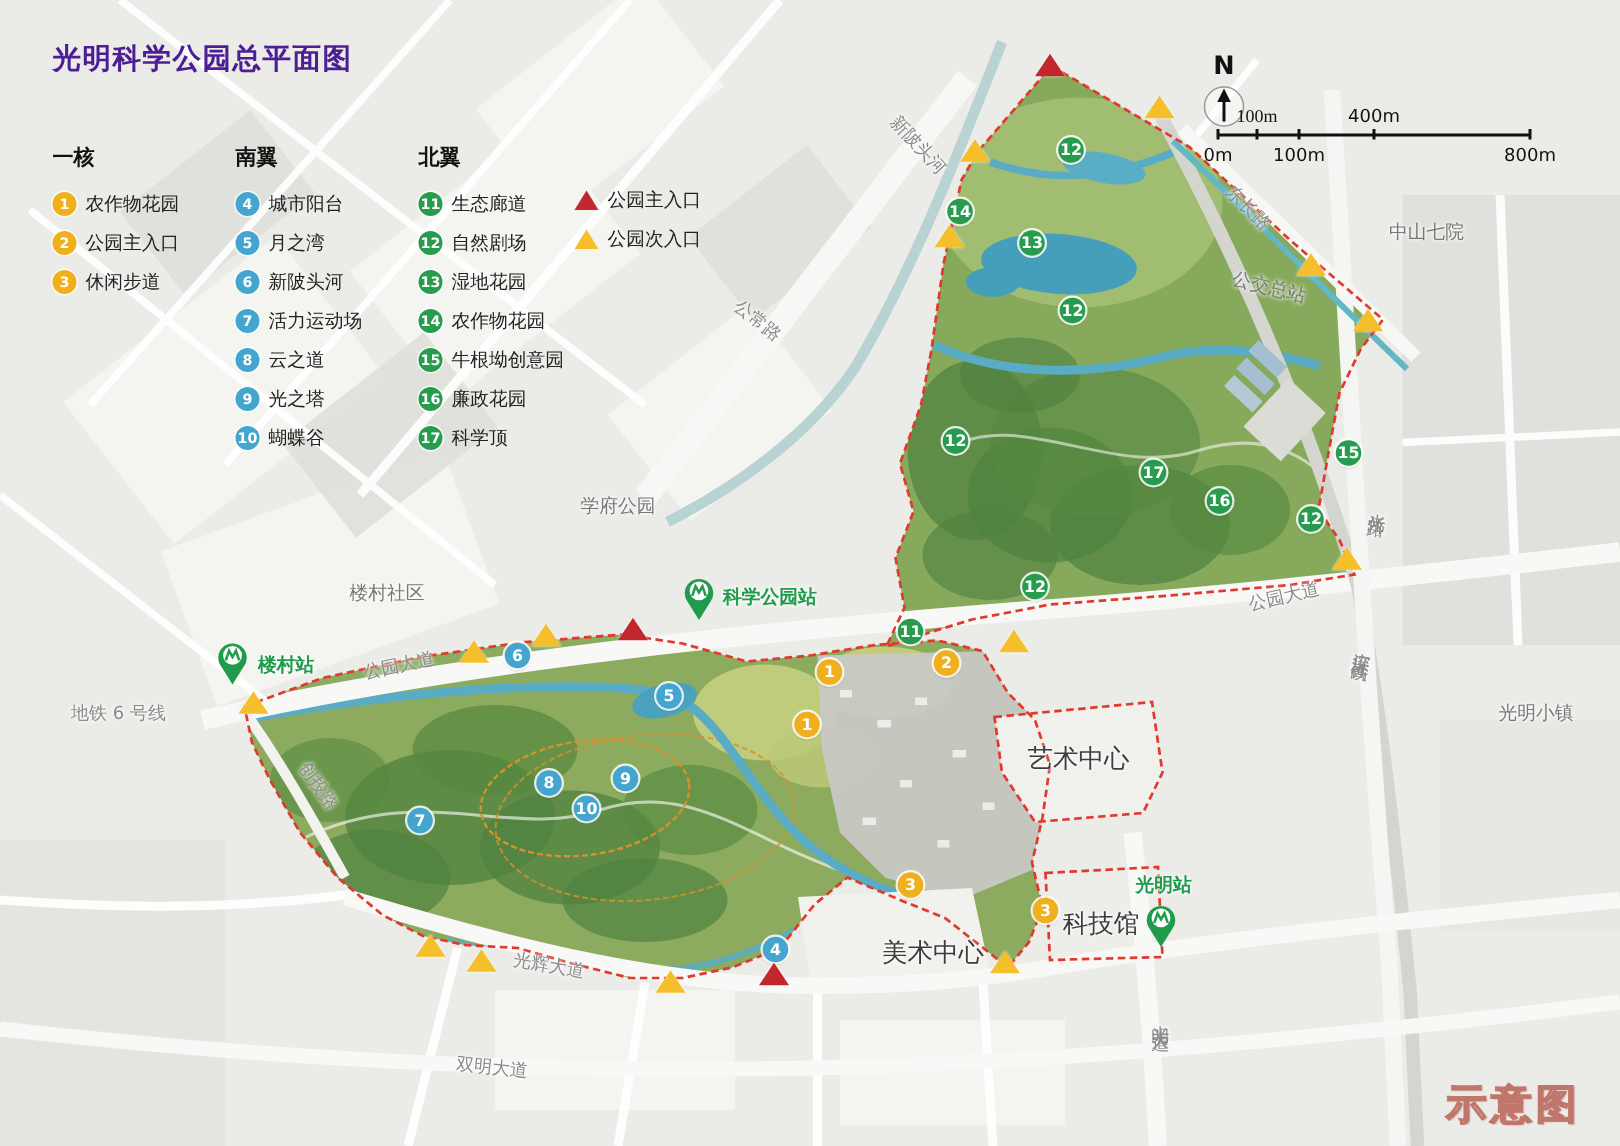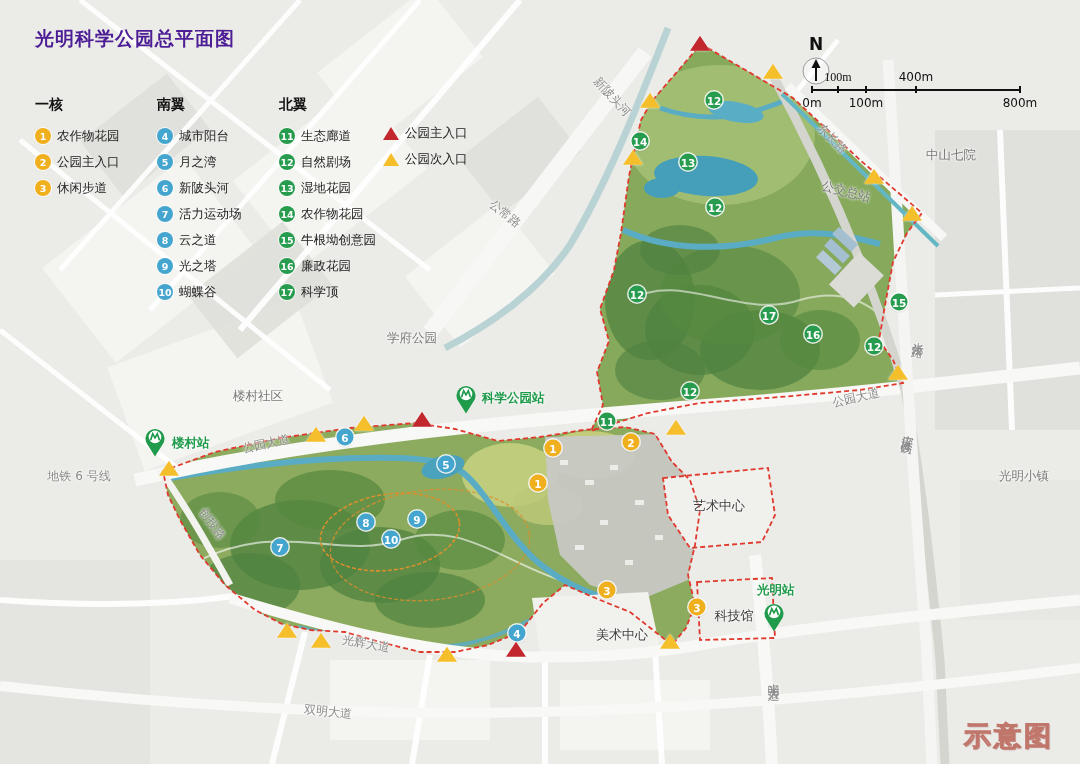--- a/index.html
+++ b/index.html
@@ -31,21 +31,21 @@
   .tri-map{position:absolute;width:0;height:0;transform:translate(-50%,-55%);
            border-left:10px solid transparent;border-right:10px solid transparent;
            filter:drop-shadow(0 0 1px rgba(255,255,255,.8));}
   .tri-map.main{border-bottom:15px solid #c1272d;}
   .tri-map.sec{border-bottom:15px solid #f5bf2b;}
 
   .mlabel{position:absolute;white-space:nowrap;transform:translate(-50%,-50%);
           text-shadow:0 0 3px rgba(255,255,255,.9),0 0 3px rgba(255,255,255,.9);}
   .mlabel.road{font-size:12px;color:#8a8a8a;}
   .mlabel.place{font-size:12.5px;color:#787878;}
-  .mlabel.facility{font-size:13px;color:#3d3d3d;font-weight:500;}
+  .mlabel.facility{font-size:17px;color:#3d3d3d;font-weight:500;}
   .mlabel.vert{writing-mode:vertical-rl;text-orientation:upright;letter-spacing:2px;}
 
   .station-label{position:absolute;font-size:12.5px;font-weight:bold;color:#1f9b4b;white-space:nowrap;
                  text-shadow:0 0 3px rgba(255,255,255,.95),0 0 3px rgba(255,255,255,.95);}
   .station-pin{position:absolute;transform:translate(-50%,-60%);}
 
   .compass{position:absolute;left:796px;top:34px;width:40px;text-align:center;}
   .compass .n{font-size:17px;font-weight:bold;color:#111;}
   .scalebar{position:absolute;left:800px;top:70px;width:240px;height:42px;font-size:12px;color:#111;}
   .sb-line{position:absolute;left:12px;top:19px;width:208px;height:2px;background:#111;}

